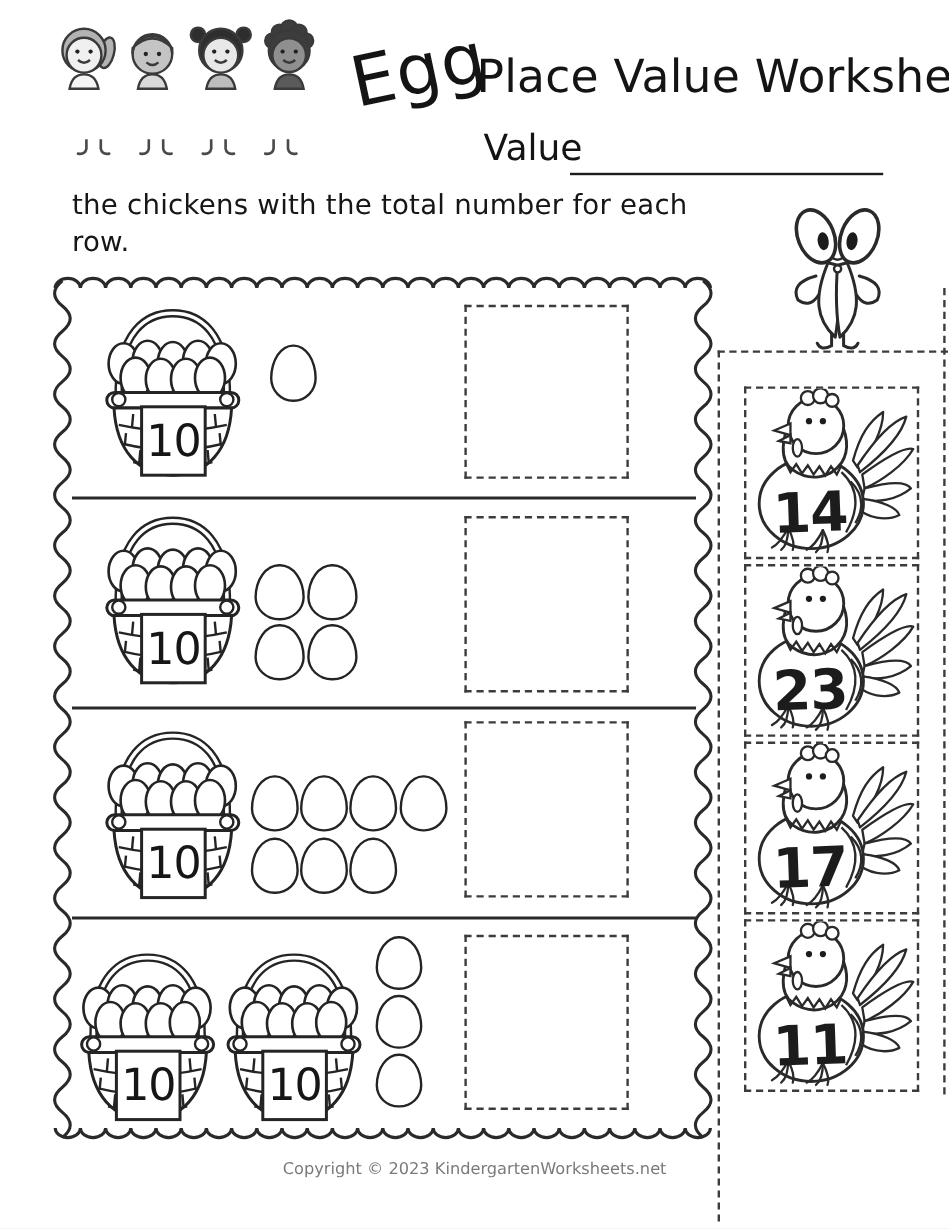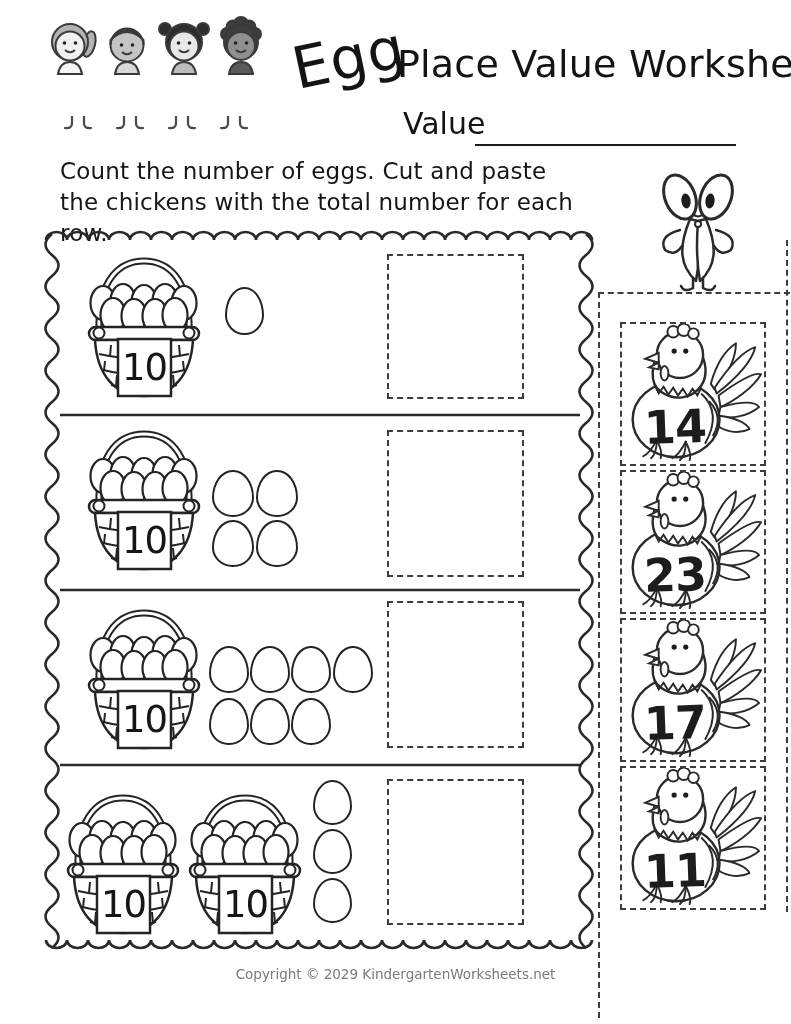--- a/index.html
+++ b/index.html
@@ -124,21 +124,20 @@
     </g>
   </svg>
 
 
   <div class="egg-word">Egg</div>
   <div class="main-title">Place Value Worksheet</div>
   <div class="name-label">Value</div>
   <div class="name-line"></div>
 
   <div class="instructions">
-    <div>Count the number of eggs. Cut and paste</div>
     <div>the chickens with the total number for each row.</div>
   </div>
 
   <svg class="abs" style="left:650px;top:164px" width="96" height="130" viewBox="0 0 96 130">
     <g fill="#fff" stroke="#2a2a2a" stroke-width="3">
       <ellipse cx="30" cy="33" rx="15" ry="23" transform="rotate(-22 30 33)"></ellipse>
       <ellipse cx="66" cy="33" rx="15" ry="23" transform="rotate(22 66 33)"></ellipse>
     </g>
     <ellipse cx="36" cy="37" rx="4.6" ry="7.5" fill="#1c1c1c" transform="rotate(-8 36 37)"></ellipse>
     <ellipse cx="60" cy="37" rx="4.6" ry="7.5" fill="#1c1c1c" transform="rotate(8 60 37)"></ellipse>
@@ -512,14 +511,14 @@
             <path d="M36 120 C40 128 42 134 40 139"></path>
         <path d="M66 122 C62 130 58 136 52 139"></path>
             <path d="M66 122 C66 132 64 138 60 141"></path>
             <path d="M66 122 C70 130 72 136 70 141"></path>
       </g>
     </svg>
     <div class="chick-num">11</div>
   </div>
     </div>
 
-  <div class="footer footer-1">Copyright © 2029 KindergartenWorksheets.net</div>
+  <div class="footer footer-1">Copyright © 2023 KindergartenWorksheets.net</div>
 </div>
 
 </body></html>

